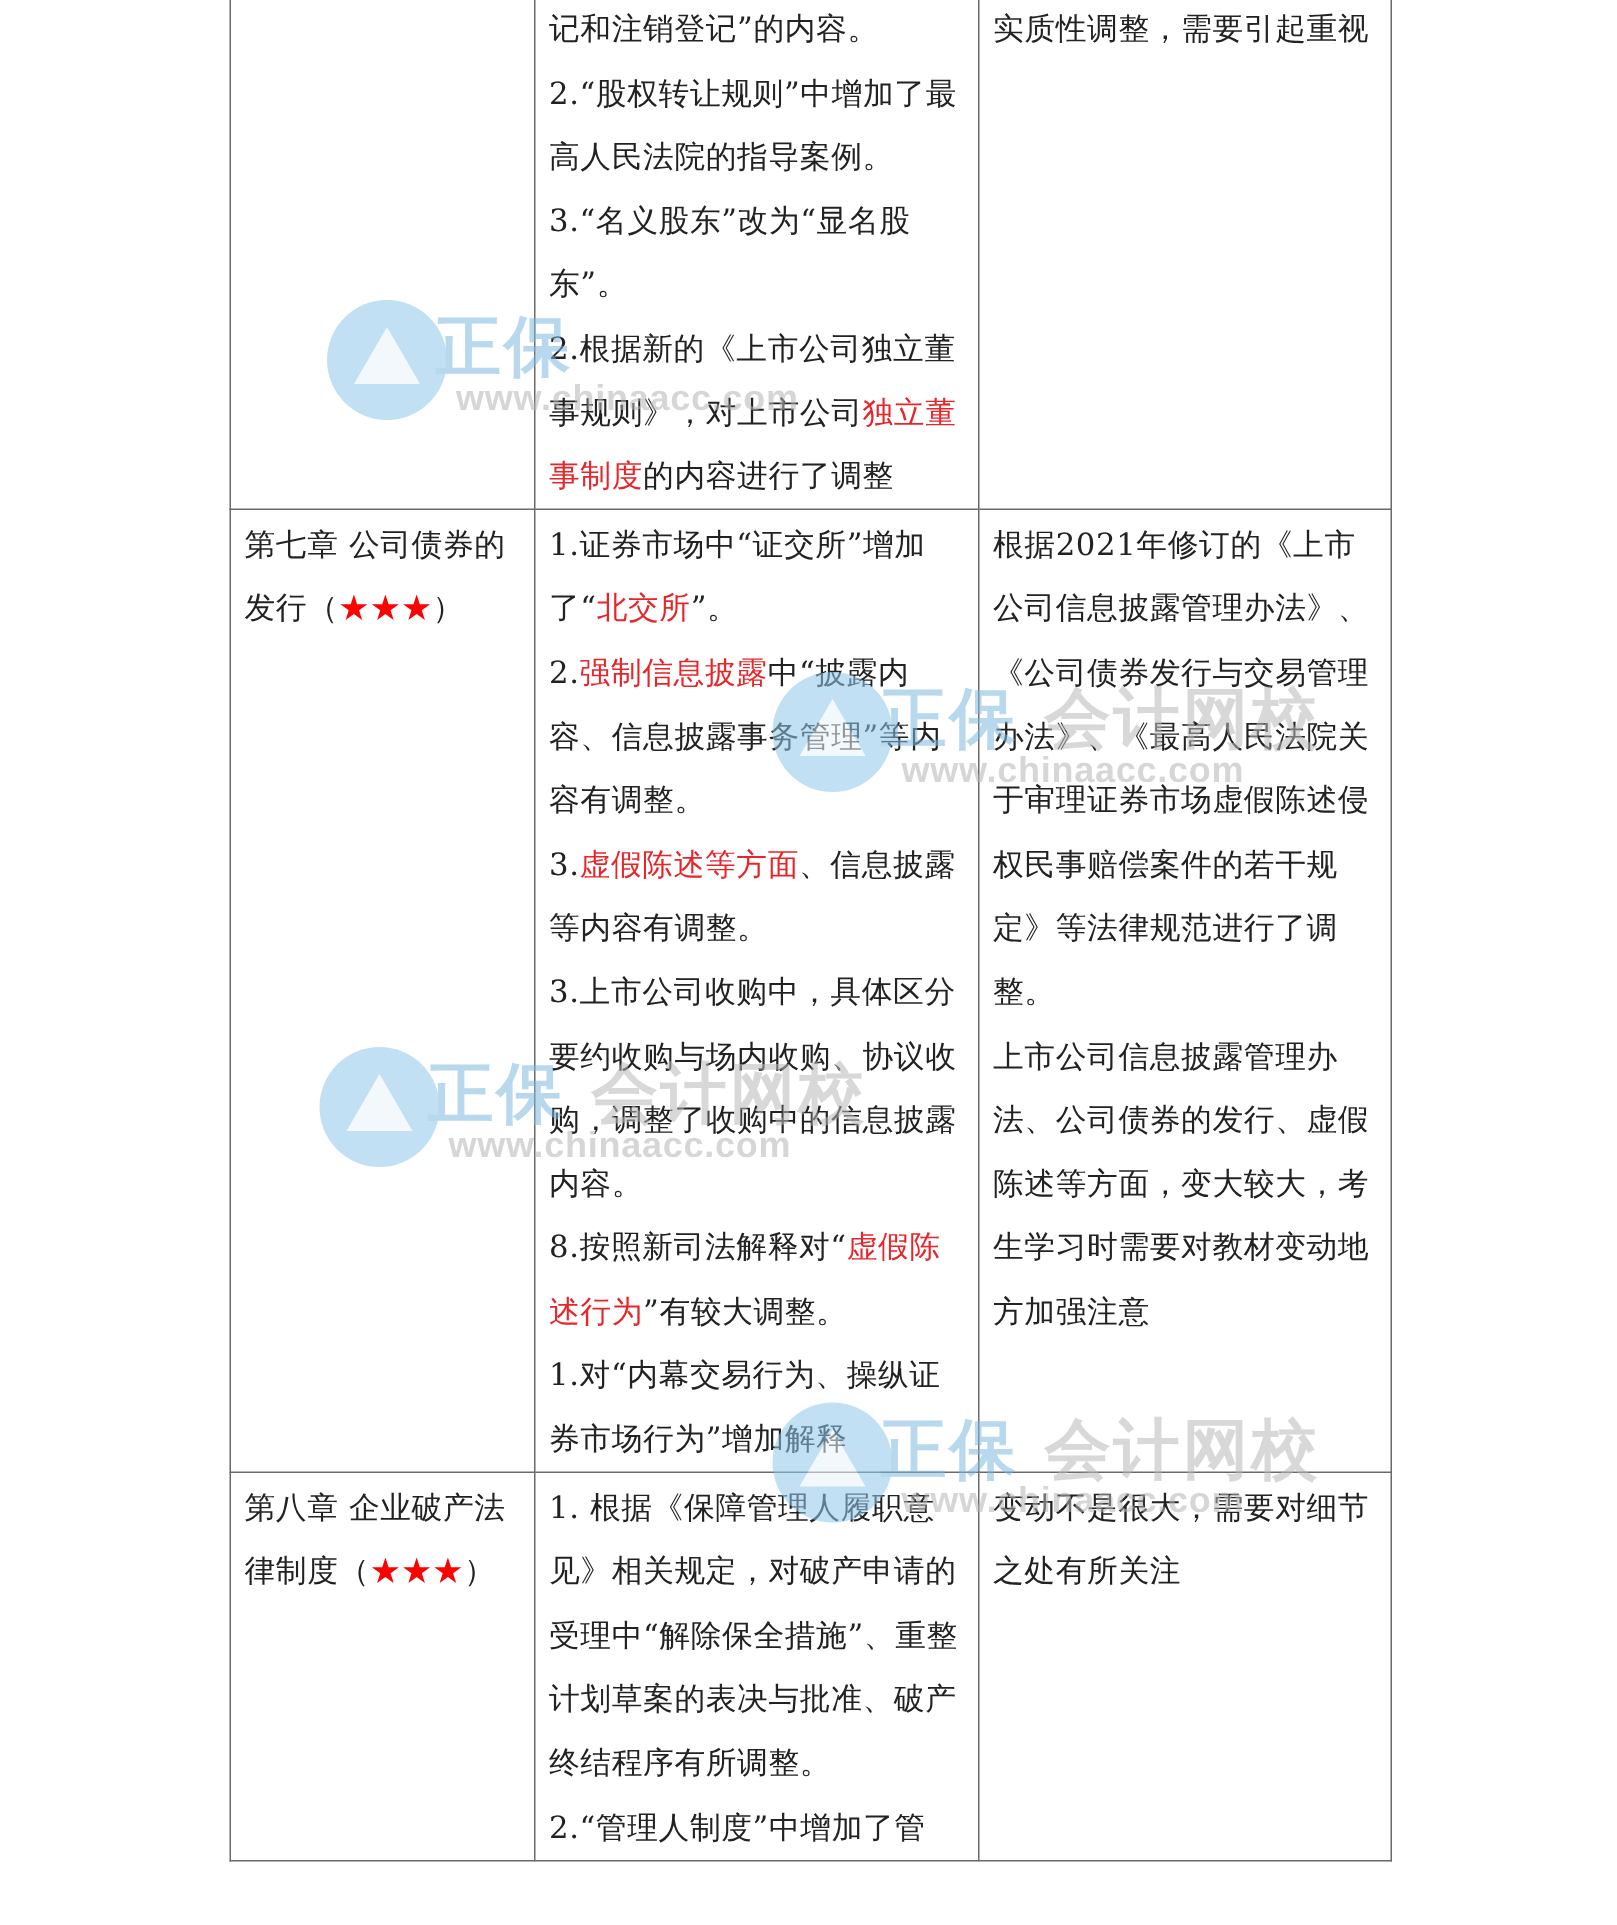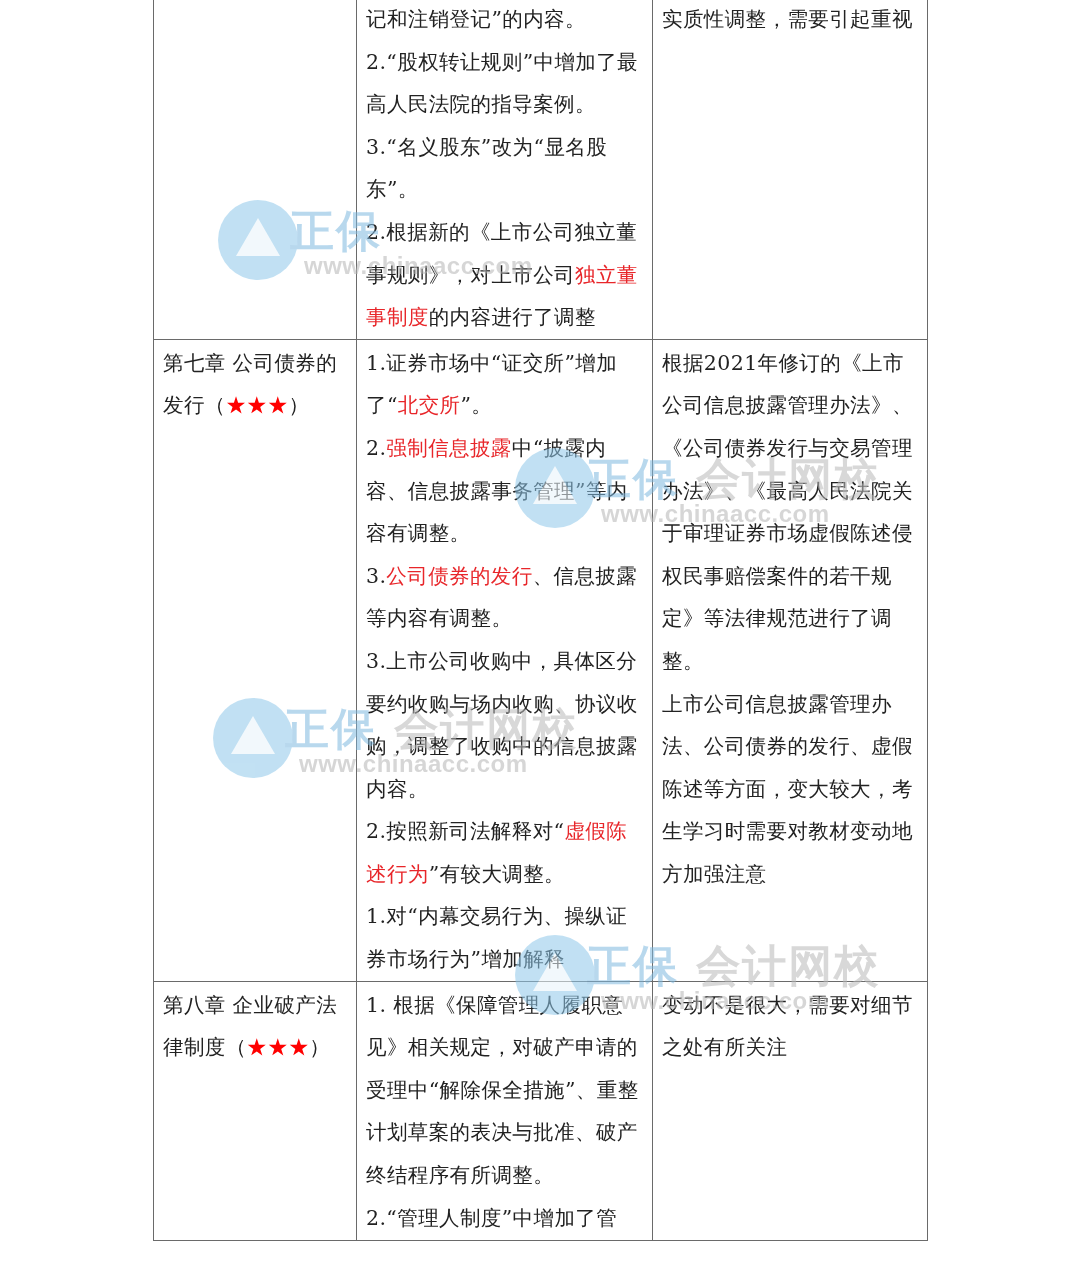--- a/index.html
+++ b/index.html
@@ -52,23 +52,23 @@
             <span class="line">实质性调整，需要引起重视</span>
           </td>
       </tr>
       <tr class="r1">
         <td>
           <span>第七章  公司债券的发行（</span><span class="star">★★★</span><span>）</span>
         </td>
         <td>
             <span class="line"><span>1.证券市场中“证交所”增加了“</span><span class="red">北交所</span><span>”。</span></span>
             <span class="line"><span>2.</span><span class="red">强制信息披露</span><span>中“披露内容、信息披露事务管理”等内容有调整。</span></span>
-            <span class="line"><span>3.</span><span class="red">公司债券的发行</span><span>、信息披露等内容有调整。</span></span>
+            <span class="line"><span>3.</span><span class="red">虚假陈述等方面</span><span>、信息披露等内容有调整。</span></span>
             <span class="line"><span>3.上市公司收购中，具体区分要约收购与场内收购、协议收购，调整了收购中的信息披露内容。</span></span>
-            <span class="line"><span>2.按照新司法解释对“</span><span class="red">虚假陈述行为</span><span>”有较大调整。</span></span>
+            <span class="line"><span>8.按照新司法解释对“</span><span class="red">虚假陈述行为</span><span>”有较大调整。</span></span>
             <span class="line"><span>1.对“内幕交易行为、操纵证券市场行为”增加解释</span></span>
           </td>
         <td>
             <span class="line">根据2021年修订的《上市公司信息披露管理办法》、《公司债券发行与交易管理办法》、《最高人民法院关于审理证券市场虚假陈述侵权民事赔偿案件的若干规定》等法律规范进行了调整。</span>
             <span class="line">上市公司信息披露管理办法、公司债券的发行、虚假陈述等方面，变大较大，考生学习时需要对教材变动地方加强注意</span>
           </td>
       </tr>
       <tr class="r2">
         <td>
           <span>第八章  企业破产法律制度（</span><span class="star">★★★</span><span>）</span>

